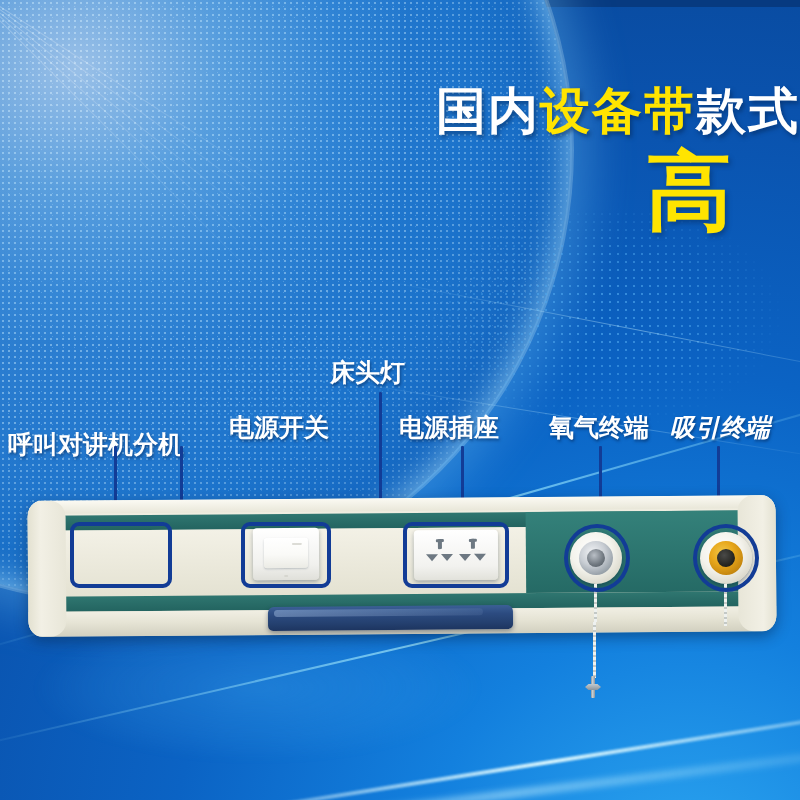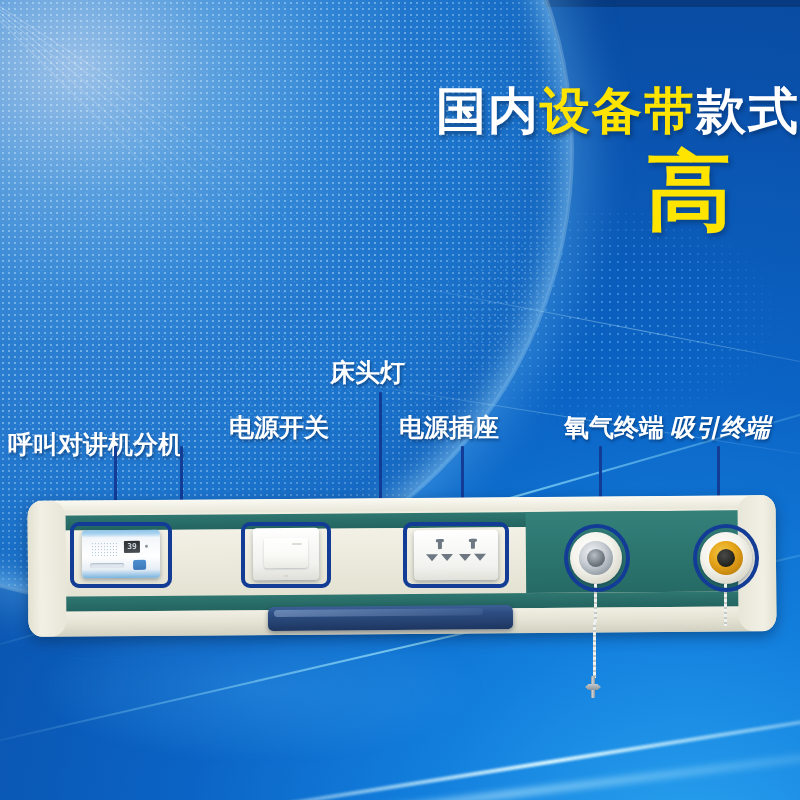--- a/index.html
+++ b/index.html
@@ -294,21 +294,21 @@
 
   <div class="headline">
     <div class="hl-line1"><span>国内</span><span class="accent">设备带</span><span>款式</span></div>
   </div>
   <div class="hl-big">高</div>
 
   <div class="callout" style="left:8px;top:432px;">呼叫对讲机分机</div>
   <div class="callout" style="left:229px;top:415px;">电源开关</div>
   <div class="callout" style="left:330px;top:360px;">床头灯</div>
   <div class="callout" style="left:399px;top:415px;">电源插座</div>
-  <div class="callout" style="left:564px;top:415px;">氧气终端</div>
+  <div class="callout" style="left:549px;top:415px;">氧气终端</div>
   <div class="callout" style="left:670px;top:415px;font-style:italic;">吸引终端</div>
 
   <div class="leader" style="left:114px;top:446px;height:79px;"></div>
   <div class="leader" style="left:180px;top:446px;height:78px;"></div>
   <div class="leader" style="left:379px;top:392px;height:222px;"></div>
   <div class="leader" style="left:461px;top:446px;height:78px;"></div>
   <div class="leader" style="left:599px;top:446px;height:84px;"></div>
   <div class="leader" style="left:717px;top:446px;height:84px;"></div>
 
   <div class="panel-wrap">
@@ -317,27 +317,20 @@
       <div class="stripe stripe-top"></div>
       <div class="field"></div>
       <div class="teal-right"></div>
       <div class="stripe stripe-bot"></div>
       <div class="panel-bot-edge"></div>
       <div class="endcap endcap-l"></div>
       <div class="endcap endcap-r"></div>
     </div>
   </div>
 
-  <div class="device intercom">
-    <div class="ic-grille"></div>
-    <div class="ic-lcd">39</div>
-    <div class="ic-dot"></div>
-    <div class="ic-slot"></div>
-    <div class="ic-btn"></div>
-  </div>
 
   <div class="device lightswitch">
     <div class="ls-rocker">
       <div class="ls-mark"></div>
     </div>
     <div class="ls-screw"></div>
   </div>
 
   <div class="device outlet">
     <div class="socket socket-a">

